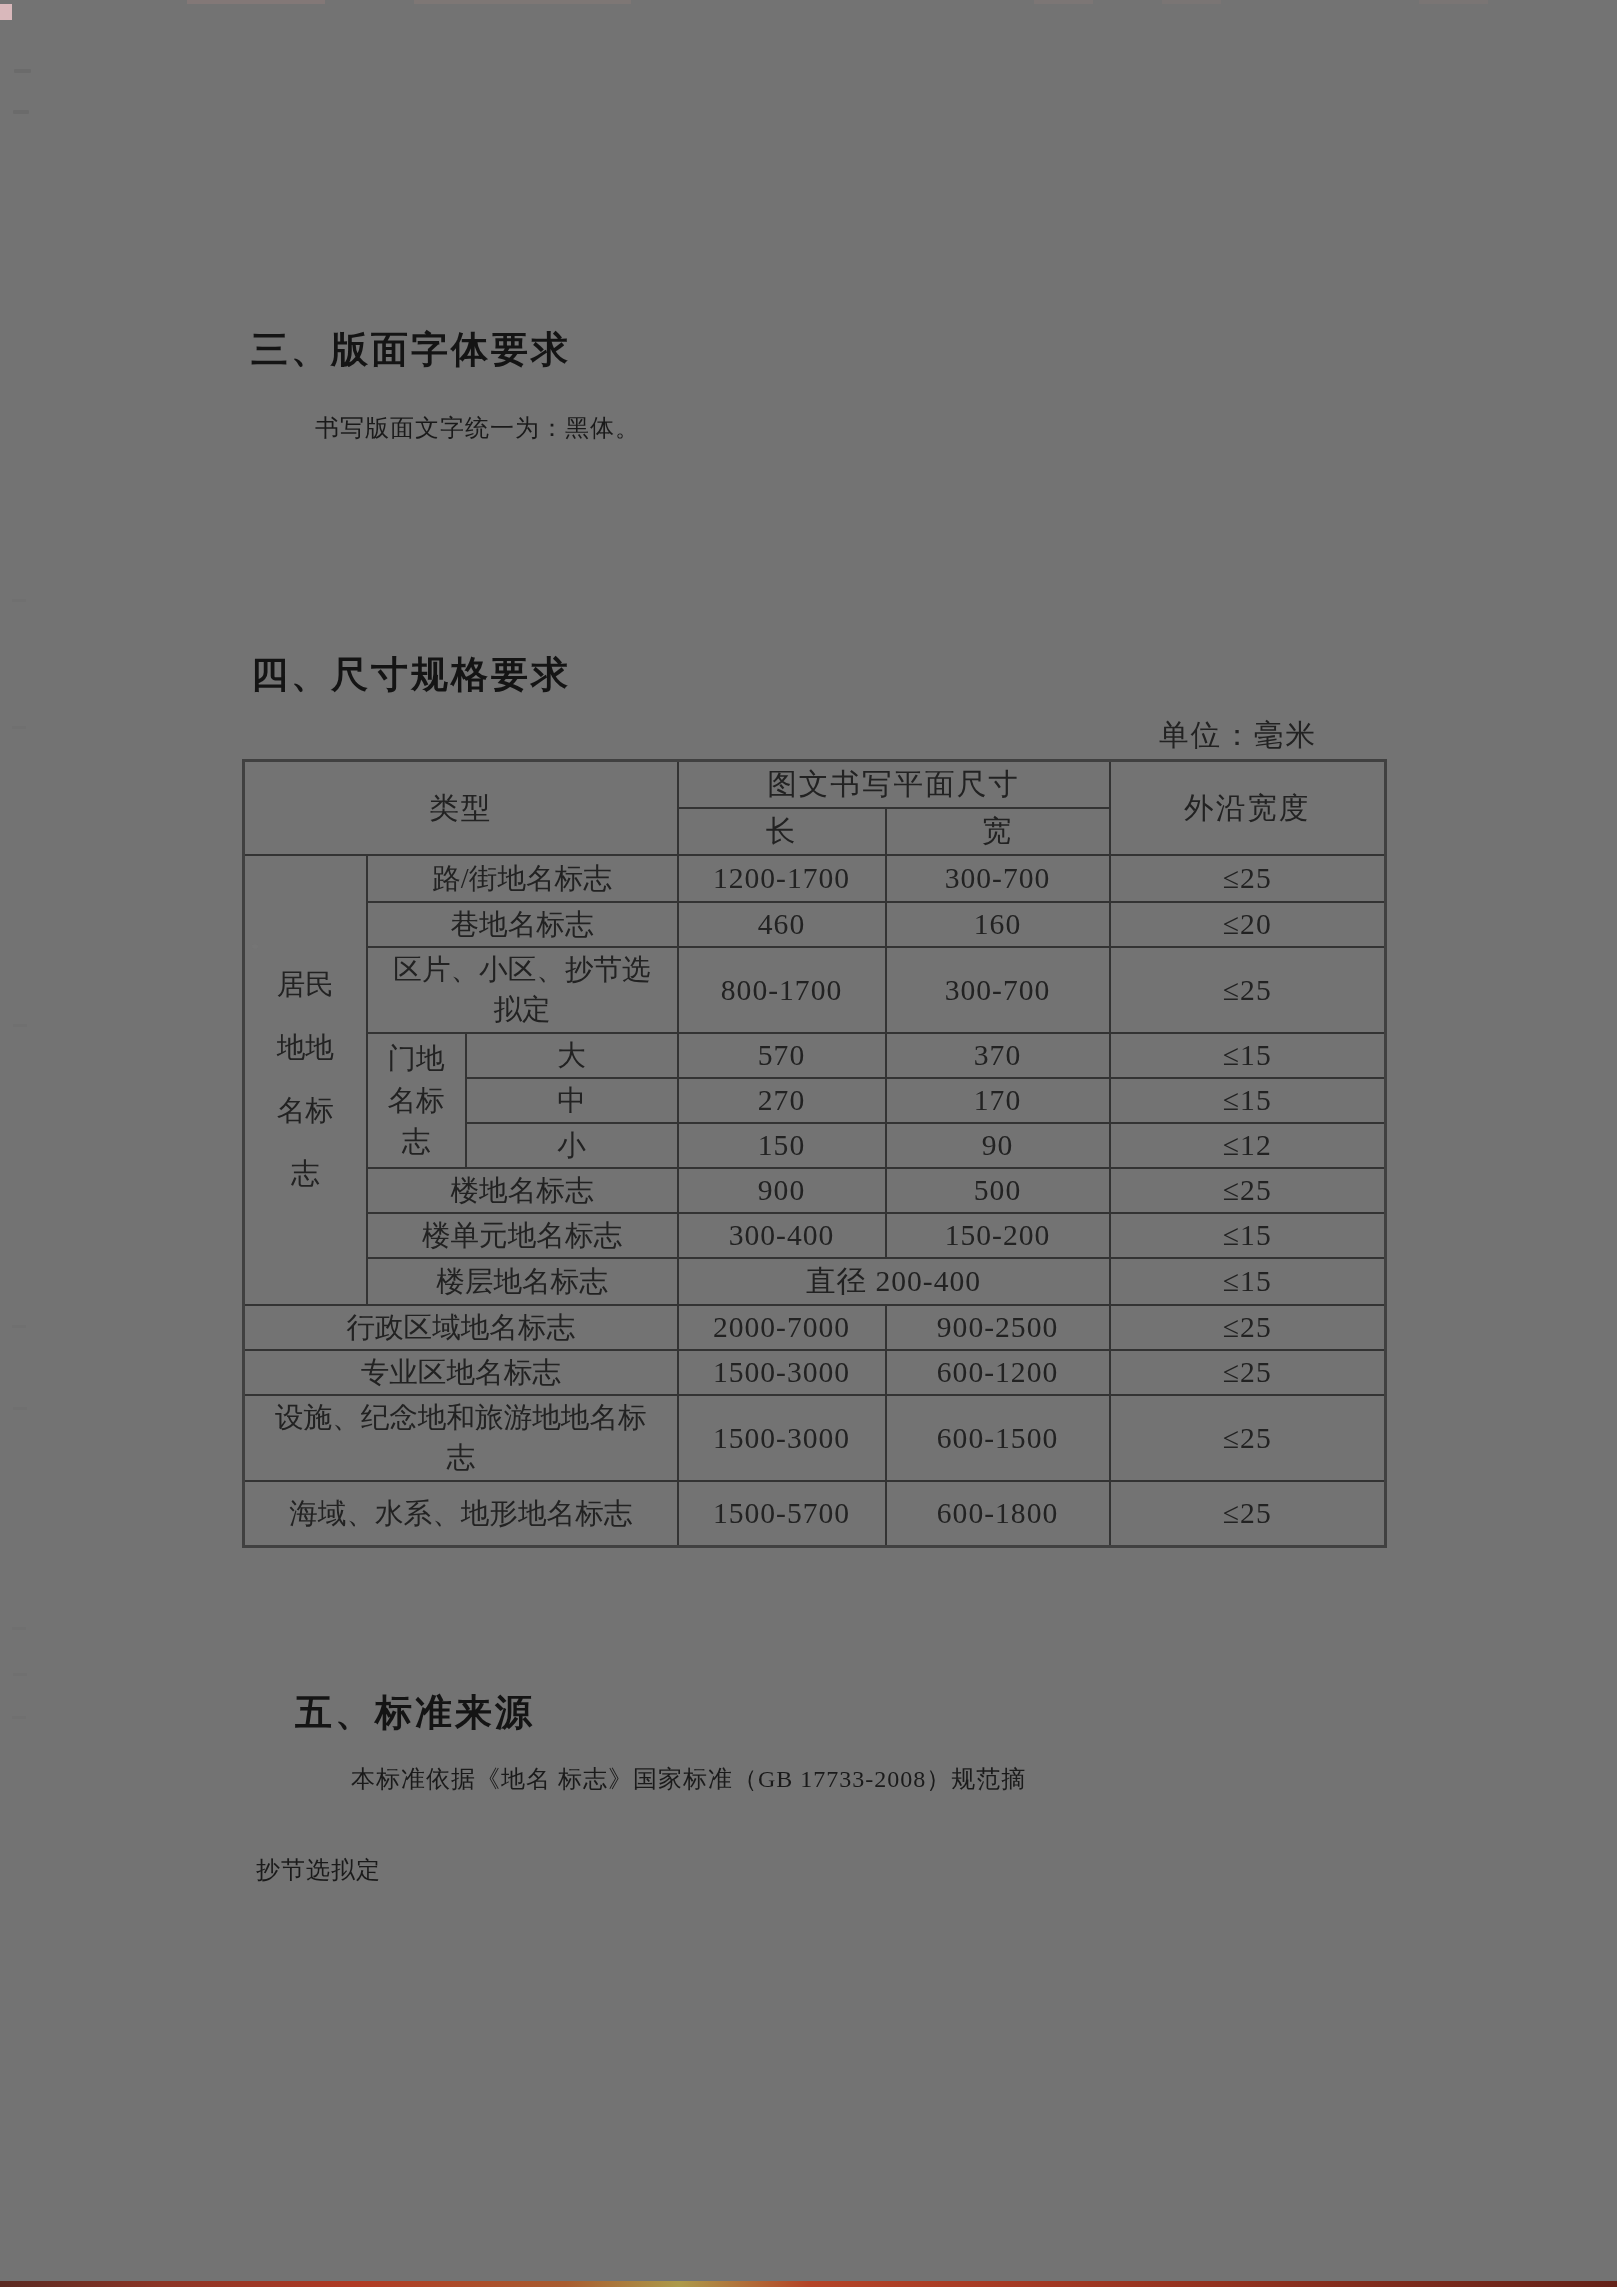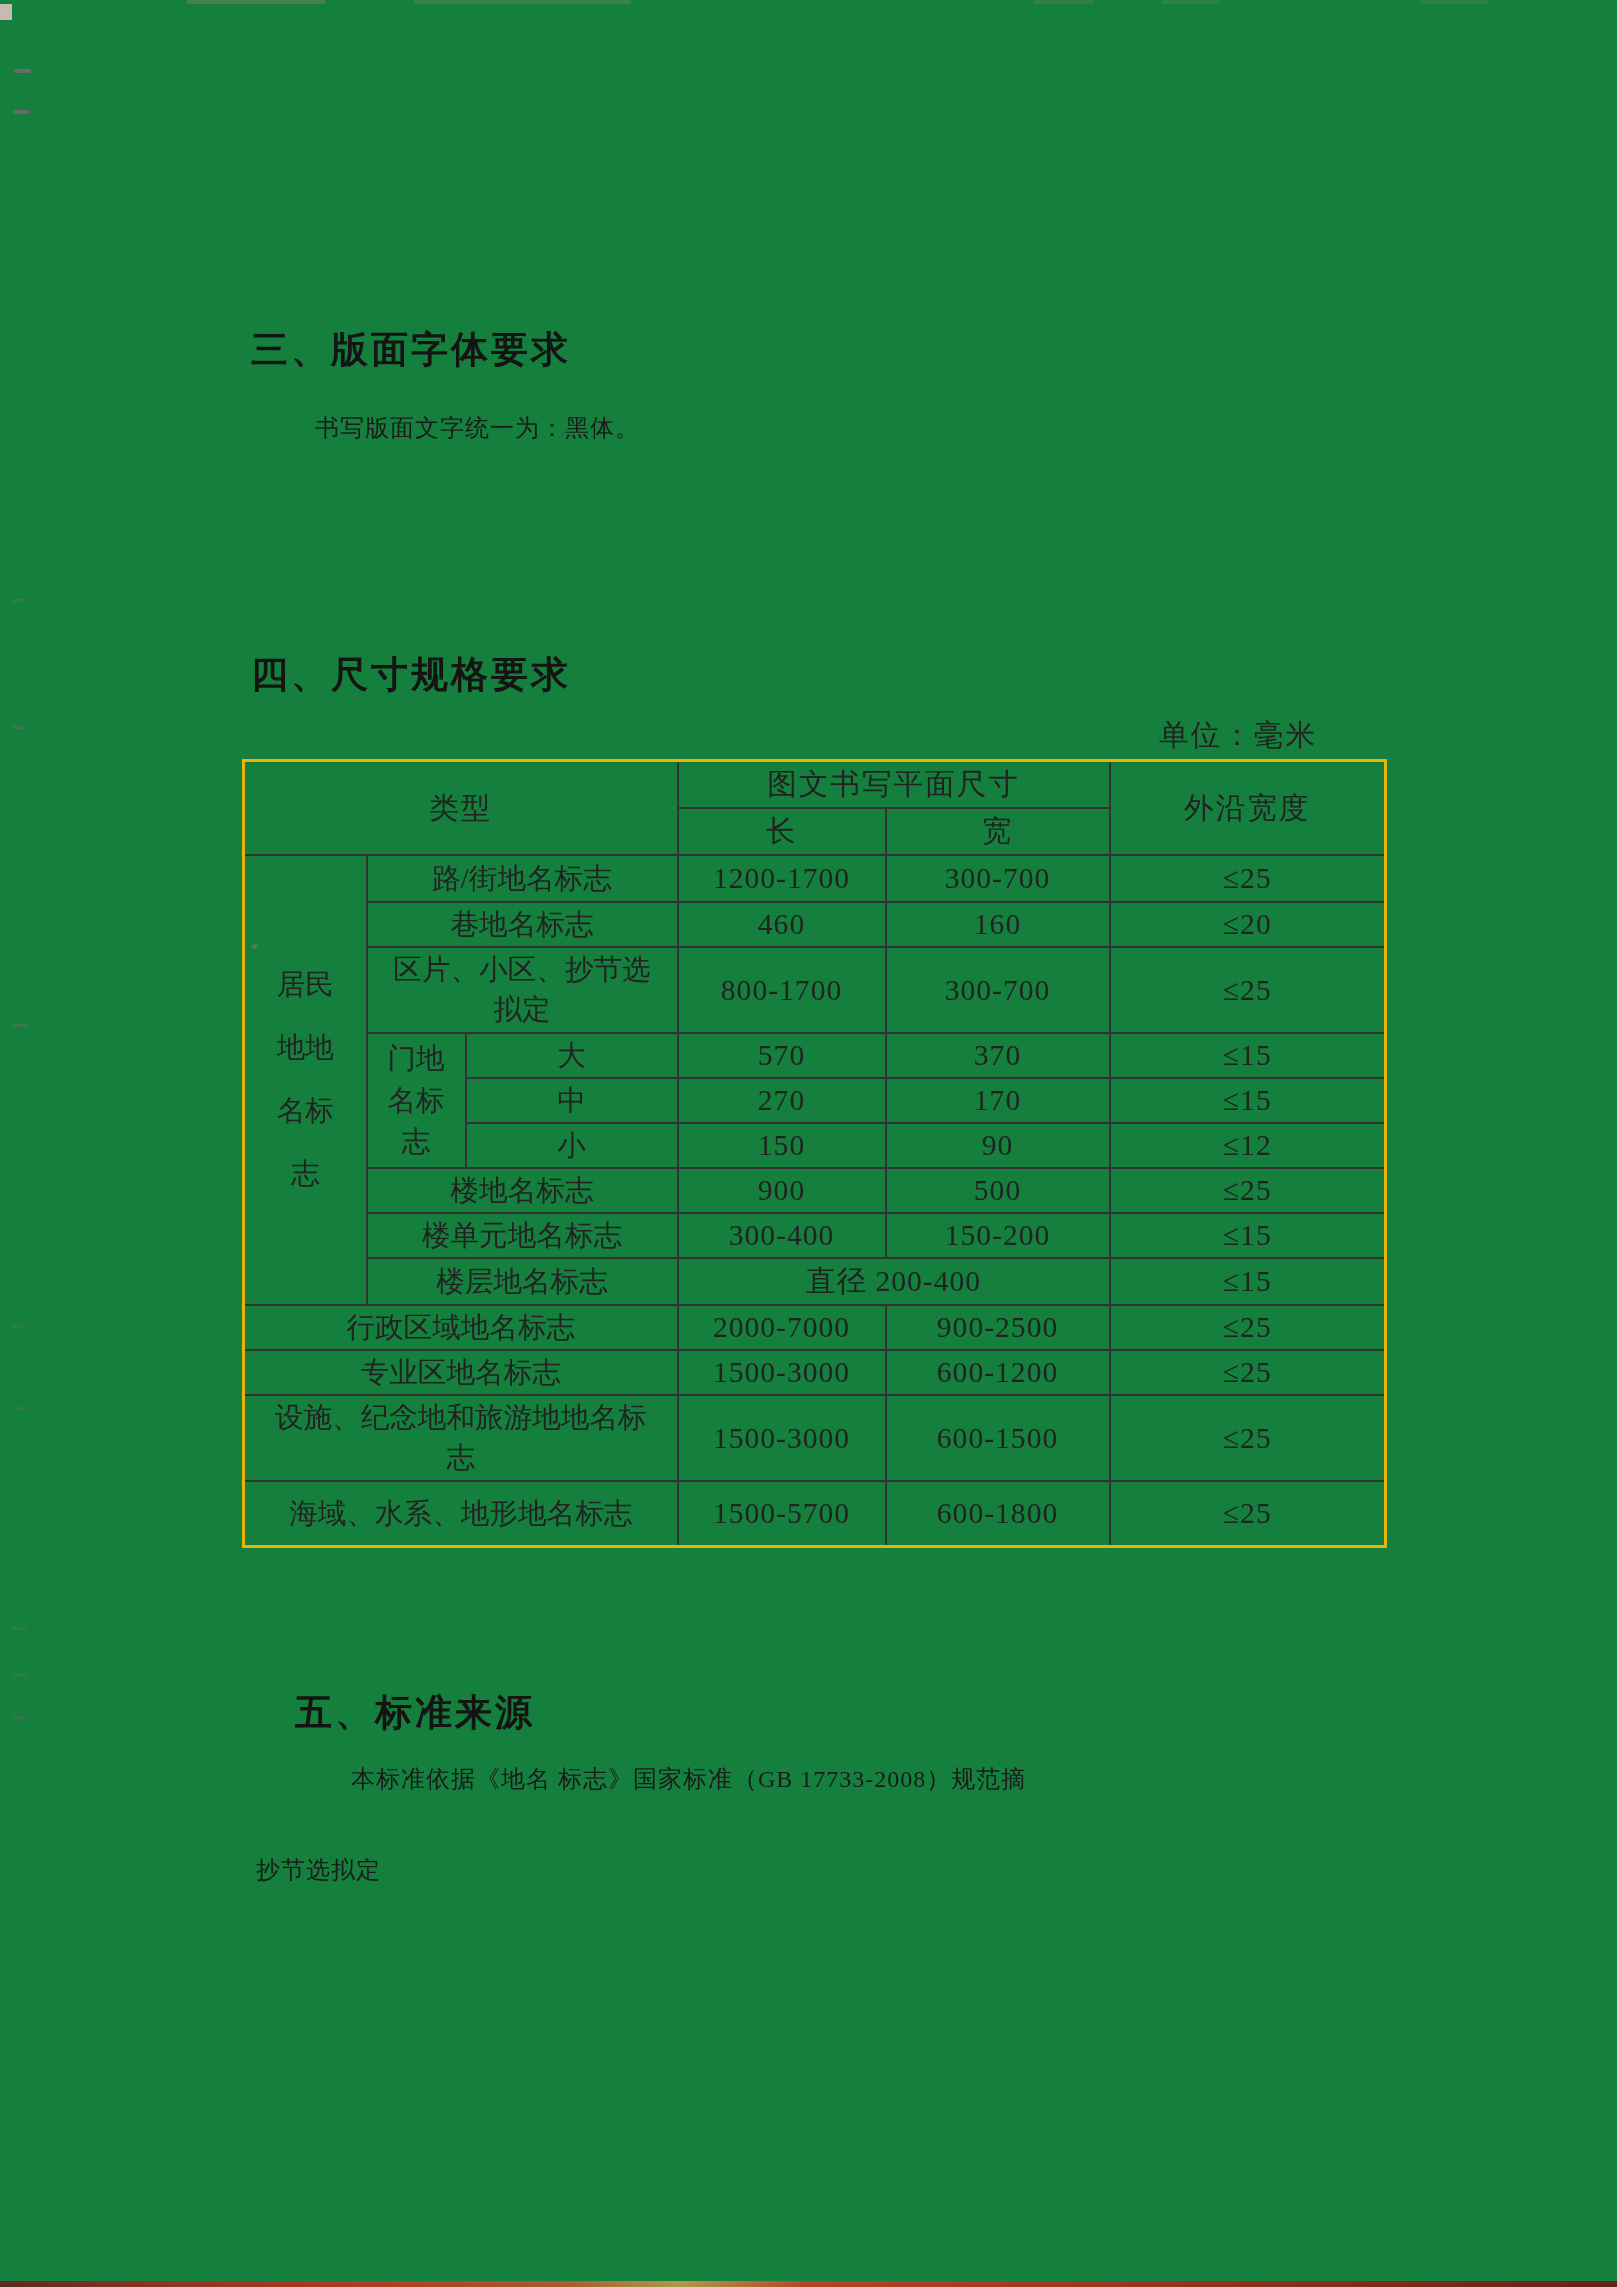--- a/index.html
+++ b/index.html
@@ -2,21 +2,21 @@
 <html><head>
 <meta charset="utf-8">
 <style>
   html,body{margin:0;padding:0;}
   body{
     width:1617px;height:2287px;position:relative;overflow:hidden;
     background:#fffdf8;
     font-family:"Liberation Serif", serif;
     color:#1c1c1c;
   }
-  .page{position:absolute;inset:0;background:#15803d;}
+  .page{position:absolute;inset:0;background:#737373;}
 
   
   .h-sec{
     position:absolute;left:251px;
     font-family:"Liberation Sans", sans-serif;
     font-weight:700;font-size:37px;letter-spacing:3px;color:#141414;
     white-space:nowrap;
   }
   .h3{top:325px;}
   .h4{top:650px;}
@@ -39,21 +39,21 @@
   
   .size-table{
     position:absolute;left:242px;top:759px;
     border-collapse:collapse;table-layout:fixed;width:1142px;
     font-size:28.6px;color:#222;
   }
   .size-table td,.size-table th{
     border:2px solid #333;text-align:center;vertical-align:middle;
     padding:2px 3.9px;font-weight:normal;overflow:hidden;
   }
-  .size-table{border:3px solid #eab308;}
+  .size-table{border:3px solid #404040;}
   .size-table .num{font-size:29.6px;letter-spacing:1px;}
   .size-table .hdr{font-size:29.6px;letter-spacing:2px;}
   .wrapbox{display:inline-block;word-break:break-all;line-height:1.4;}
   .v-res{display:inline-block;width:2.15em;word-break:break-all;line-height:2.2;text-align:center;}
   .v-door{display:inline-block;width:2.15em;word-break:break-all;line-height:1.45;text-align:center;}
   .w-quarter{width:268px;}
   .w-facility{width:392px;}
 
   
   .edge-mark{position:absolute;background:#6b6b6b;border-radius:1px;}

